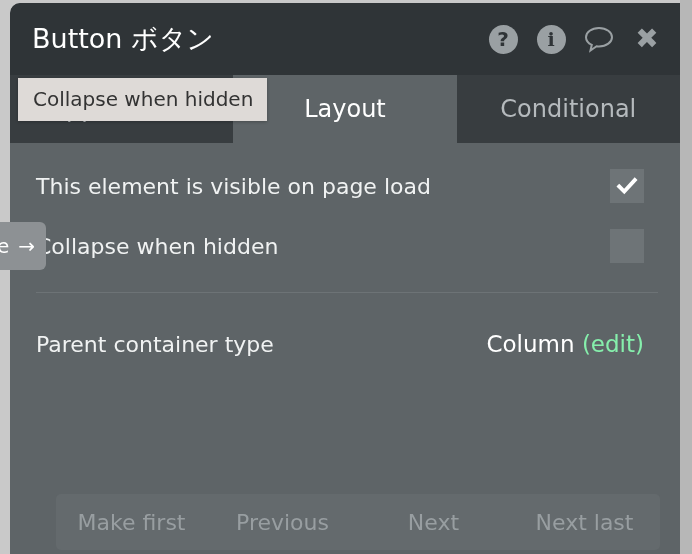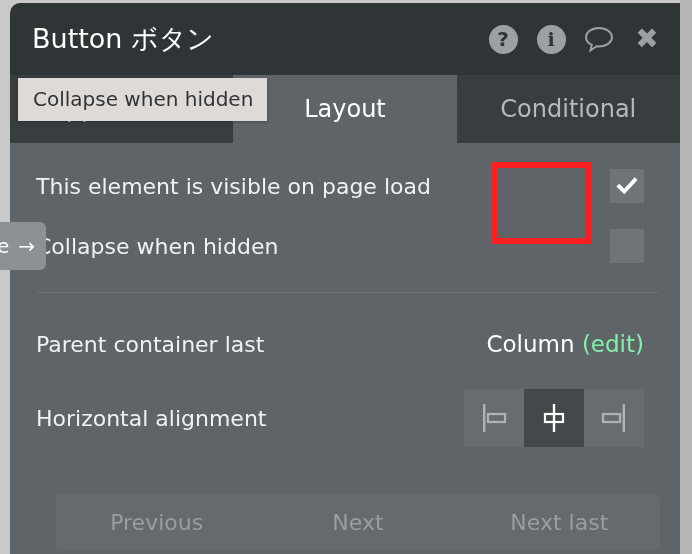--- a/index.html
+++ b/index.html
@@ -331,61 +331,32 @@
     </div>
 
     <div class="row" id="row-collapse">
       <span class="row-label">Collapse when hidden</span>
       <span class="checkbox"></span>
     </div>
 
     <div id="divider"></div>
 
     <div class="row" id="row-parent">
-      <span class="row-label">Parent container last</span>
+      <span class="row-label">Parent container type</span>
       <span class="value-text">
         <span>Column</span>
         <span class="edit-link">(edit)</span>
       </span>
     </div>
 
-    <div class="row" id="row-align">
-      <span class="row-label">Horizontal alignment</span>
-
-      <div id="align-group">
-
-        <div class="align-btn">
-          <svg width="36" height="34" viewBox="0 0 36 34">
-            <rect x="7" y="3" width="2.4" height="28" fill="#aeb3b6"></rect>
-            <rect x="12" y="13" width="17" height="8" fill="none" stroke="#aeb3b6" stroke-width="2.2"></rect>
-          </svg>
-        </div>
-
-        <div class="align-btn selected">
-          <svg width="36" height="34" viewBox="0 0 36 34">
-            <rect x="16.8" y="3" width="2.4" height="28" fill="#ffffff"></rect>
-            <rect x="9" y="13" width="18" height="8" fill="none" stroke="#ffffff" stroke-width="2.2"></rect>
-          </svg>
-        </div>
-
-        <div class="align-btn">
-          <svg width="36" height="34" viewBox="0 0 36 34">
-            <rect x="26.6" y="3" width="2.4" height="28" fill="#aeb3b6"></rect>
-            <rect x="7" y="13" width="17" height="8" fill="none" stroke="#aeb3b6" stroke-width="2.2"></rect>
-          </svg>
-        </div>
-
-      </div>
-
-      <div id="align-highlight"></div>
-    </div>
 
   </div>
 
   <div id="order-bar">
+    <div class="order-btn">Make first</div>
     <div class="order-btn">Previous</div>
     <div class="order-btn">Next</div>
     <div class="order-btn">Next last</div>
   </div>
 
 </div>
 
 <div id="right-strip"></div>
 
 </body></html>

